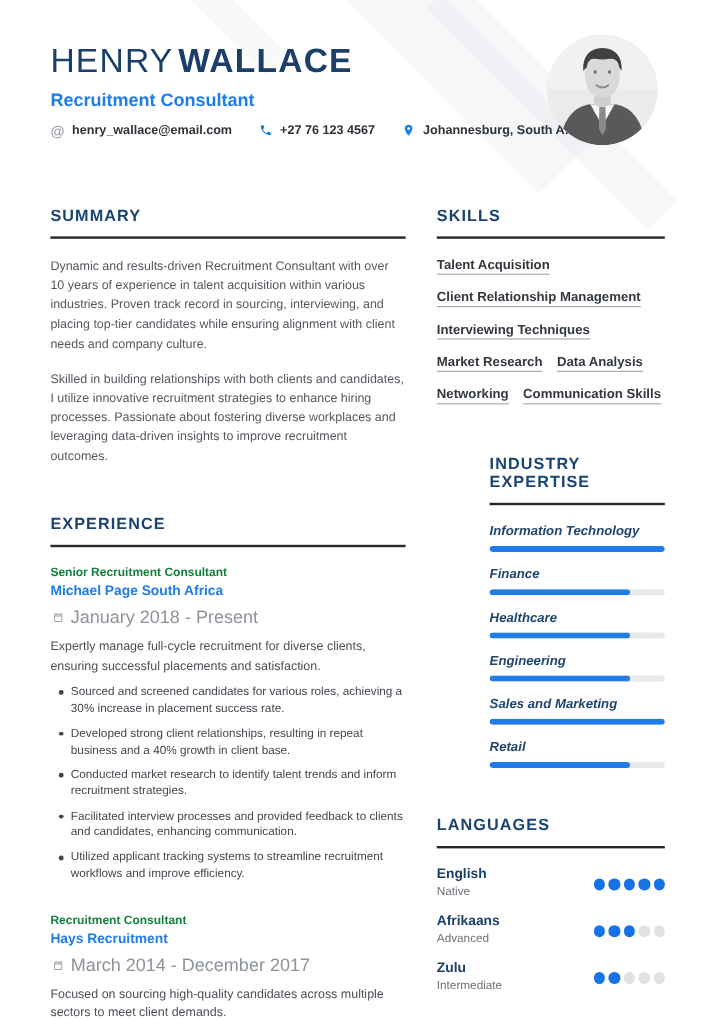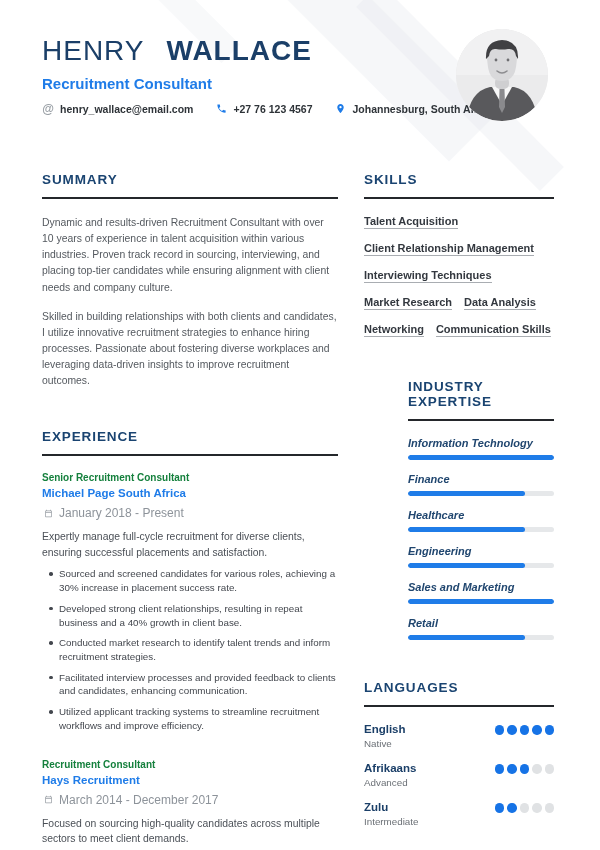--- a/index.html
+++ b/index.html
@@ -17,21 +17,21 @@
   .stripe.s1 { width:340px; height:60px; top:-10px; left:180px; }
   .stripe.s2 { width:260px; height:34px; top:70px; left:330px; }
   .stripe.s3 { width:200px; height:26px; top:-30px; left:60px; background:rgba(225,229,234,0.22); }
 
   .page { position:relative; padding:36px 48px 0 42px; }
 
   
   .header { position:relative; min-height:104px; margin-bottom:32px; }
   .name { font-size:28px; color:#1b3f68; letter-spacing:1px; line-height:1.1; }
   .name .first { font-weight:400; }
-  .name .last  { font-weight:800; margin-left:22px; }
+  .name .last  { font-weight:800; margin-left:4px; }
   .job-title { margin-top:8px; font-size:15px; font-weight:700; color:#1f7ce8; }
   .contact-row { margin-top:11px; display:flex; align-items:center; gap:22px; }
   .contact { display:flex; align-items:center; gap:6px; font-size:10.5px; font-weight:700; color:#2e3338; }
   .cicon { display:inline-flex; width:12px; height:12px; align-items:center; justify-content:center; flex:0 0 auto; }
   .at-glyph { color:#9aa0a6; font-size:12px; font-weight:700; line-height:1; }
   .photo { position:absolute; top:-7px; right:4px; width:92px; height:92px; border-radius:50%; overflow:hidden; background:#ededee; }
 
   
   .columns { display:flex; gap:26px; }
   .col-left { width:296px; flex:0 0 296px; }
@@ -41,38 +41,38 @@
   .section-rule { height:2px; background:#24272b; margin-top:10px; margin-bottom:16px; }
 
   
   .summary-para { font-size:10.4px; line-height:1.55; color:#54595f; margin-bottom:13px; }
   .section-block { margin-bottom:34px; }
 
   
   .job { margin-bottom:26px; }
   .job-name { font-size:10px; font-weight:800; color:#15803d; }
   .job-company { margin-top:4px; font-size:11.5px; font-weight:700; color:#1f7ce8; }
-  .job-dates { margin-top:7px; display:flex; align-items:center; gap:5px; font-size:12px; color:#8d939a; }
+  .job-dates { margin-top:7px; display:flex; align-items:center; gap:5px; font-size:15px; color:#8d939a; }
   .job-desc { margin-top:9px; font-size:10.4px; line-height:1.5; color:#4b5057; }
   .job-bullets { margin-top:7px; padding-left:17px; list-style:none; }
   .job-bullets li { position:relative; font-size:9.8px; line-height:1.4; color:#43474e; margin-bottom:7px; }
   .job-bullets li::before { content:""; position:absolute; left:-10px; top:5px; width:3.5px; height:3.5px; border-radius:50%; background:#43474e; }
 
   
   .skills-wrap { display:flex; flex-wrap:wrap; column-gap:12px; row-gap:13px; }
   .skill-item { font-size:11px; font-weight:700; color:#33383f; padding-bottom:1px; border-bottom:1px solid #a9adb2; }
 
   
   .industry-item { margin-bottom:13px;font-style:italic; }
   .industry-label { font-size:11px; font-weight:700; color:#20466f; margin-bottom:6px; }
   .bar-track { width:100%; height:5px; border-radius:3px; background:#e6e8ea; overflow:hidden; }
   .bar-fill { height:100%; border-radius:3px; background:#1f7ce8; }
 
   
-  .language-row { display:flex; justify-content:space-between; align-items:flex-start; margin-bottom:13px; }
+  .language-row { display:flex; justify-content:space-between; align-items:center; margin-bottom:13px; }
   .language-name { font-size:11.5px; font-weight:700; color:#1b3f68; }
   .language-level { margin-top:3px; font-size:9.8px; color:#6b7076; }
   .dots { display:flex; gap:3px; margin-top:2px; }
   .dot { width:9.5px; height:9.5px; border-radius:50%; background:#e0e2e4; }
   .dot.filled { background:#1673e6; }
 </style>
 </head>
 <body>
 
 <div class="bg-decor">

